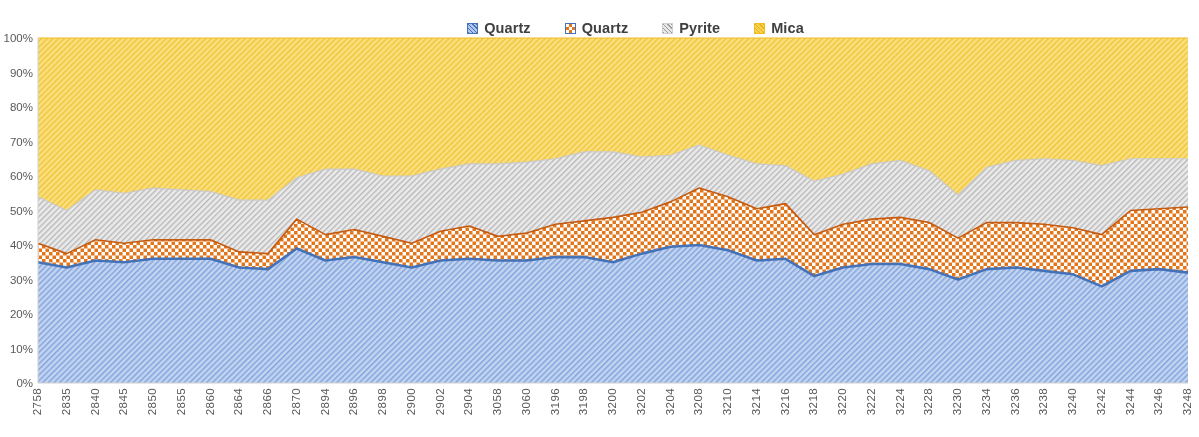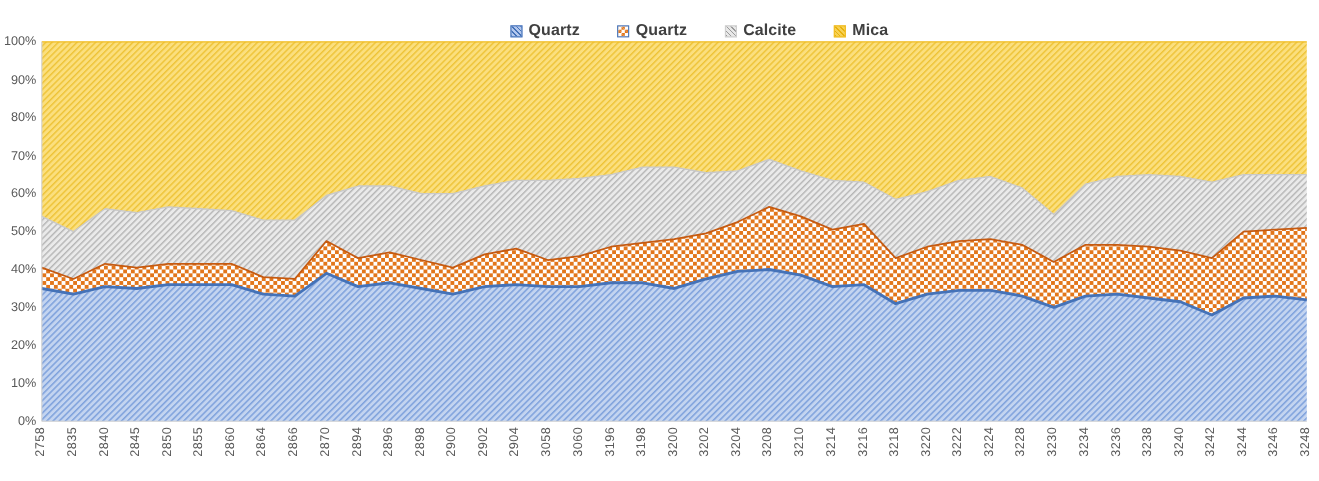--- a/index.html
+++ b/index.html
@@ -129,21 +129,21 @@
     <div class="legend-item">
       <span class="legend-swatch sw-quartz"></span>
       <span class="legend-label">Quartz</span>
     </div>
     <div class="legend-item">
       <span class="legend-swatch sw-calcite"></span>
       <span class="legend-label">Quartz</span>
     </div>
     <div class="legend-item">
       <span class="legend-swatch sw-pyrite"></span>
-      <span class="legend-label">Calcite</span>
+      <span class="legend-label">Pyrite</span>
     </div>
     <div class="legend-item">
       <span class="legend-swatch sw-mica"></span>
       <span class="legend-label">Mica</span>
     </div>
   </div>
 
   <div id="plot-wrap">
     <svg id="plot-svg" width="1199" height="437">
       <defs>

